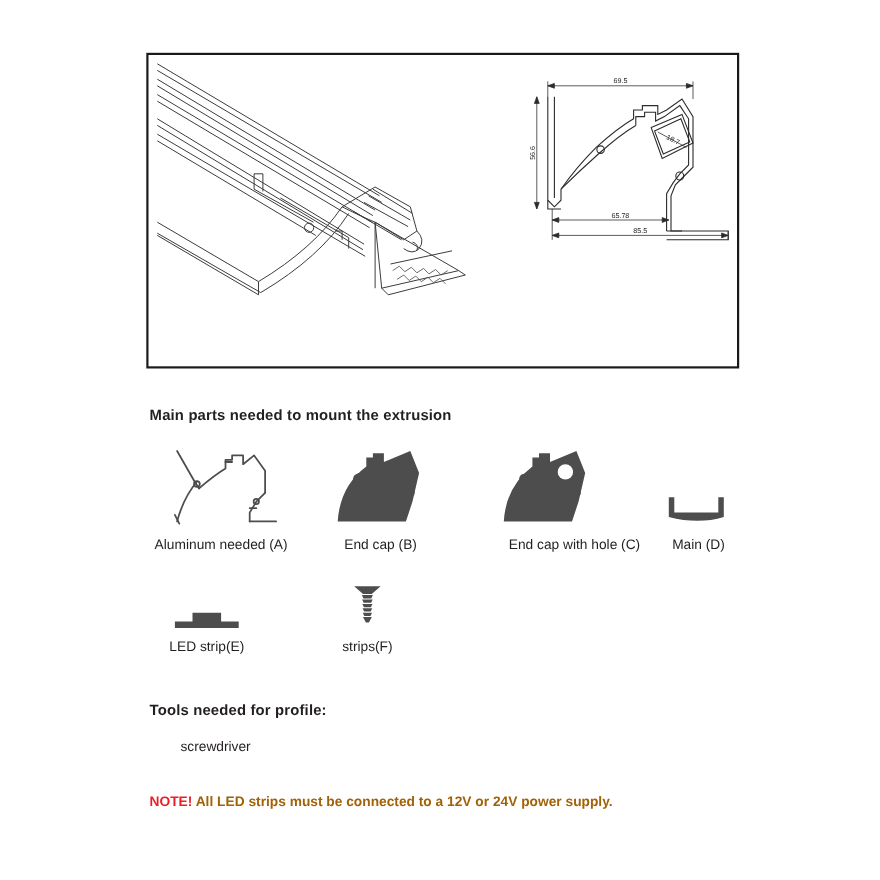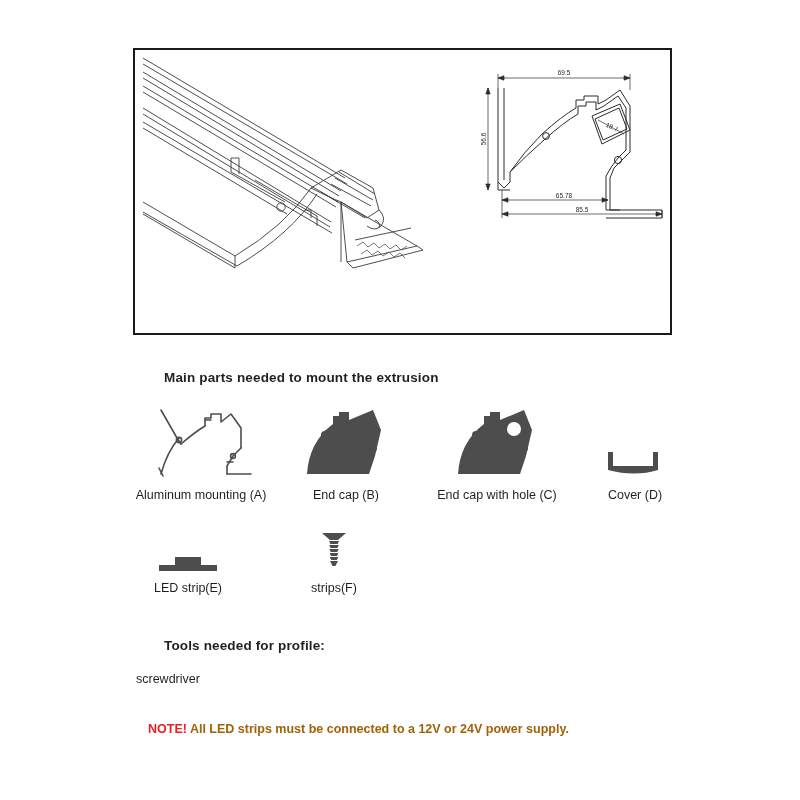--- a/index.html
+++ b/index.html
@@ -41,42 +41,42 @@
   }
 
   
   .section-heading {
     position: absolute;
     font-size: 13.5px;
     font-weight: bold;
     color: #231f20;
     letter-spacing: .15px;
     white-space: nowrap;
-    margin-left: 28px;
   }
   #main-parts-heading { left: 136px; top: 370px; }
   #tools-heading      { left: 136px; top: 638px; }
 
   .body-text {
     position: absolute;
     font-size: 12.5px;
     color: #231f20;
     white-space: nowrap;
+    margin-left: 28px;
   }
   #screwdriver-text { left: 136px; top: 672px; }
 
   #note-line {
     position: absolute;
     left: 136px;
     top: 722px;
     font-size: 12.5px;
     font-weight: bold;
     white-space: nowrap;
   }
-  #note-line .note-flag { color: #ee1c25; margin-left: 12px; }
+  #note-line .note-flag { color: #ee1c25; }
   #note-line .note-body { color: #a16207; }
 
   
   .parts-row {
     position: absolute;
     left: 0;
     width: 800px;
     height: 0;
   }
   #parts-row-1 { top: 400px; }
@@ -97,21 +97,21 @@
   .part-label {
     font-size: 12.5px;
     color: #231f20;
     white-space: nowrap;
     margin-top: 8px;
   }
 
   
   #cell-profile  { left: 124px; width: 154px; }
   #cell-endcap   { left: 286px; width: 120px; }
-  #cell-endcaph  { left: 412px; width: 170px; }
+  #cell-endcaph  { left: 412px; width: 170px; text-align: right; }
   #cell-cover    { left: 576px; width: 118px; }
   
   #cell-ledstrip { left: 124px; width: 128px; }
   #cell-screw    { left: 282px; width: 104px; }
 
   .part-fill   { fill: #4d4d4d; }
   .part-stroke { fill: none; stroke: #4d4d4d; stroke-width: 1.6; }
   .hole-fill   { fill: #ffffff; }
 </style>
 </head>
@@ -238,21 +238,21 @@
           <path d="M82 58 L88 58"></path>
           <path d="M14 64 L18 72"></path>
           <path d="M60 16 L66 16"></path>
         </g>
         <g class="part-stroke" stroke-width="1.2">
           <circle cx="34" cy="36" r="2.6"></circle>
           <circle cx="88" cy="52" r="2.4"></circle>
         </g>
       </svg>
     </div>
-    <div class="part-label">Aluminum mounting (A)</div>
+    <div class="part-label">Aluminum needed (A)</div>
   </div>
 
   <div class="part-cell" id="cell-endcap">
     <div class="part-art">
       <svg width="86" height="72" viewBox="0 0 86 72">
         <path class="part-fill" d="M4 66 Q6 34 30 16 L30 8 L36 8 L36 4 L46 4 L46 12
                  L70 2 L78 22 L72 48 L66 66 Z"></path>
         <path class="part-fill" d="M22 22 h6 v6 h-6 Z"></path>
         <circle class="part-fill" cx="22" cy="27" r="4"></circle>
         <circle class="part-fill" cx="70" cy="40" r="4"></circle>
@@ -273,21 +273,21 @@
     </div>
     <div class="part-label">End cap with hole (C)</div>
   </div>
 
   <div class="part-cell" id="cell-cover">
     <div class="part-art">
       <svg width="74" height="34" viewBox="0 0 74 34">
         <path class="part-fill" d="M10 6 h5 v14 h40 V6 h5 v18 Q37 31 10 24 Z"></path>
       </svg>
     </div>
-    <div class="part-label">Cover (D)</div>
+    <div class="part-label">Main (D)</div>
   </div>
 </div>
 
 <div class="parts-row" id="parts-row-2">
 
   <div class="part-cell" id="cell-ledstrip">
     <div class="part-art small">
       <svg width="66" height="22" viewBox="0 0 66 22">
         <path class="part-fill" d="M4 14 h58 v6 H4 Z"></path>
         <path class="part-fill" d="M20 6 h26 v9 H20 Z"></path>

